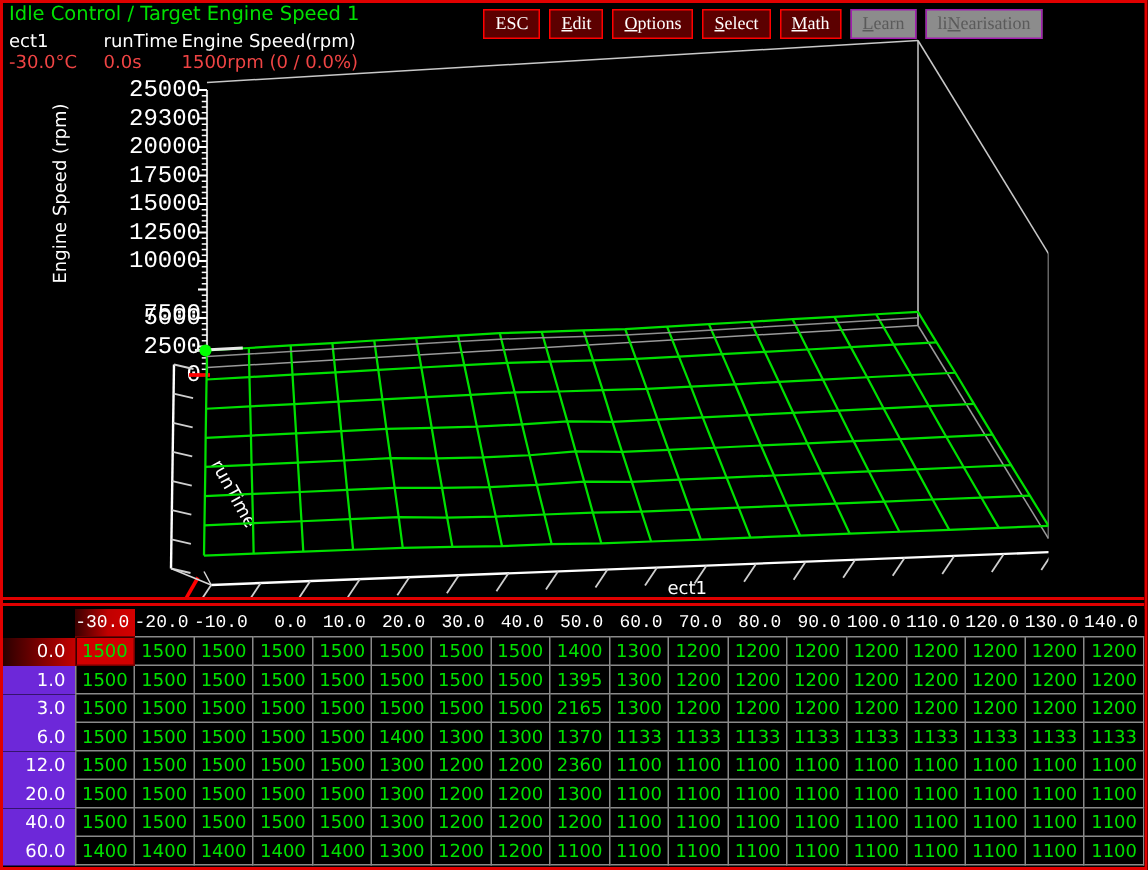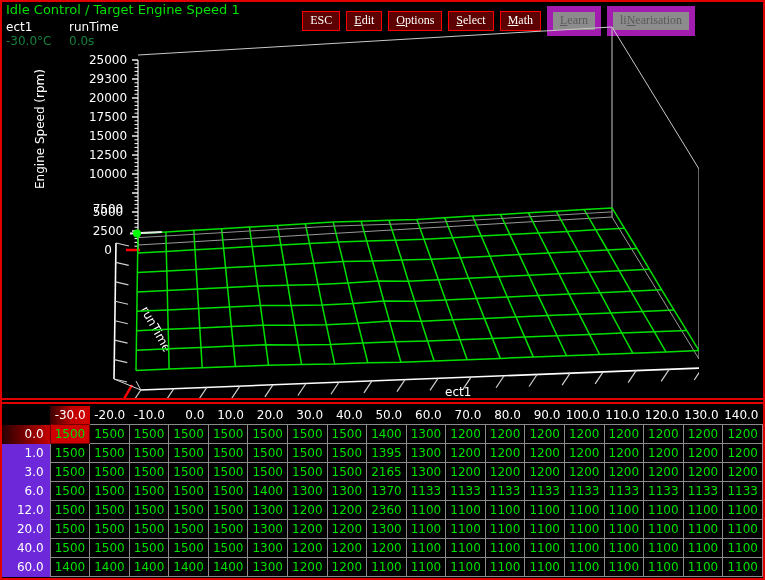--- a/index.html
+++ b/index.html
@@ -57,21 +57,21 @@
     font-size: 12px;
     line-height: 14px;
     color: #ffffff;
     white-space: nowrap;
   }
   .readout {
     display: flex;
     flex-direction: column;
   }
   .readout .rname { color:#ffffff; }
-  .readout .rval  { color:#15803d; }
+  .readout .rval  { color:#ef4444; }
   #ro-ect1    { width: 63px; }
   #ro-runtime { width: 52px; }
   #ro-speed   { width: auto; }
 
   
   #toolbar {
     position: absolute;
     right: 4px; top: 4px;
     display: flex;
     flex-direction: row;
@@ -85,21 +85,21 @@
     background: #5c0000;
     border: 1px solid #ff0000;
     color: #ffffff;
     white-space: nowrap;
     cursor: pointer;
     user-select: none;
     font-family: Liberation Serif, serif;
   }
   .tb-btn.disabled {
     background: #8c8c8c;
-    border: 6px solid #a21caf;
+    border: 1px solid #a21caf;
     color: #5a5a5a;
     cursor: default;
   }
   .tb-btn .acc { text-decoration: underline; }
 
   
   #yaxis-label {
     position: absolute;
     left: -27px;
     top: 120px;
@@ -117,25 +117,26 @@
     position: absolute;
     left: 80px;
     top: 50px;
     width: 52px;
     height: 198px;
   }
   .ytick {
     position: absolute;
     right: 0;
     width: 52px;
-    text-align: center;
-    font-size: 12px;
+    text-align: right;
+    font-size: 16px;
     line-height: 12px;
     color: #ffffff;
     white-space: nowrap;
+    font-family: Liberation Mono, monospace;
   }
 
   
   #xaxis-name {
     position: absolute;
     left: 443px; top: 383px;
     font-size: 12px;
     color: #ffffff;
     white-space: nowrap;
   }
@@ -196,20 +197,21 @@
     color: #00e000;
     overflow: hidden;
     white-space: nowrap;
     box-sizing: border-box;
   }
   
   table#grid tr.hdr-row th {
     border: none;
     background: #000000;
     color: #ffffff;
+    font-family: Liberation Mono, monospace;
   }
   table#grid tr.hdr-row th.corner {
     border: none;
     background: #000000;
   }
   table#grid tr.hdr-row th.sel {
     background: linear-gradient(to right, #3a0000 0%, #c00000 55%, #d40000 100%);
     color: #ffffff;
   }
   
@@ -243,20 +245,24 @@
     <div id="window-title">Idle Control / Target Engine Speed 1</div>
 
     <div id="readouts">
       <div class="readout" id="ro-ect1">
         <span class="rname">ect1</span>
         <span class="rval">-30.0°C</span>
       </div>
       <div class="readout" id="ro-runtime">
         <span class="rname">runTime</span>
         <span class="rval">0.0s</span>
+      </div>
+      <div class="readout" id="ro-speed">
+        <span class="rname">Engine Speed(rpm)</span>
+        <span class="rval">1500rpm (0 / 0.0%)</span>
       </div>
     </div>
 
     <div id="toolbar">
         <div class="tb-btn">ESC</div>
         <div class="tb-btn"><span class="acc">E</span>dit</div>
         <div class="tb-btn"><span class="acc">O</span>ptions</div>
         <div class="tb-btn"><span class="acc">S</span>elect</div>
         <div class="tb-btn"><span class="acc">M</span>ath</div>
         <div class="tb-btn disabled"><span class="acc">L</span>earn</div>

